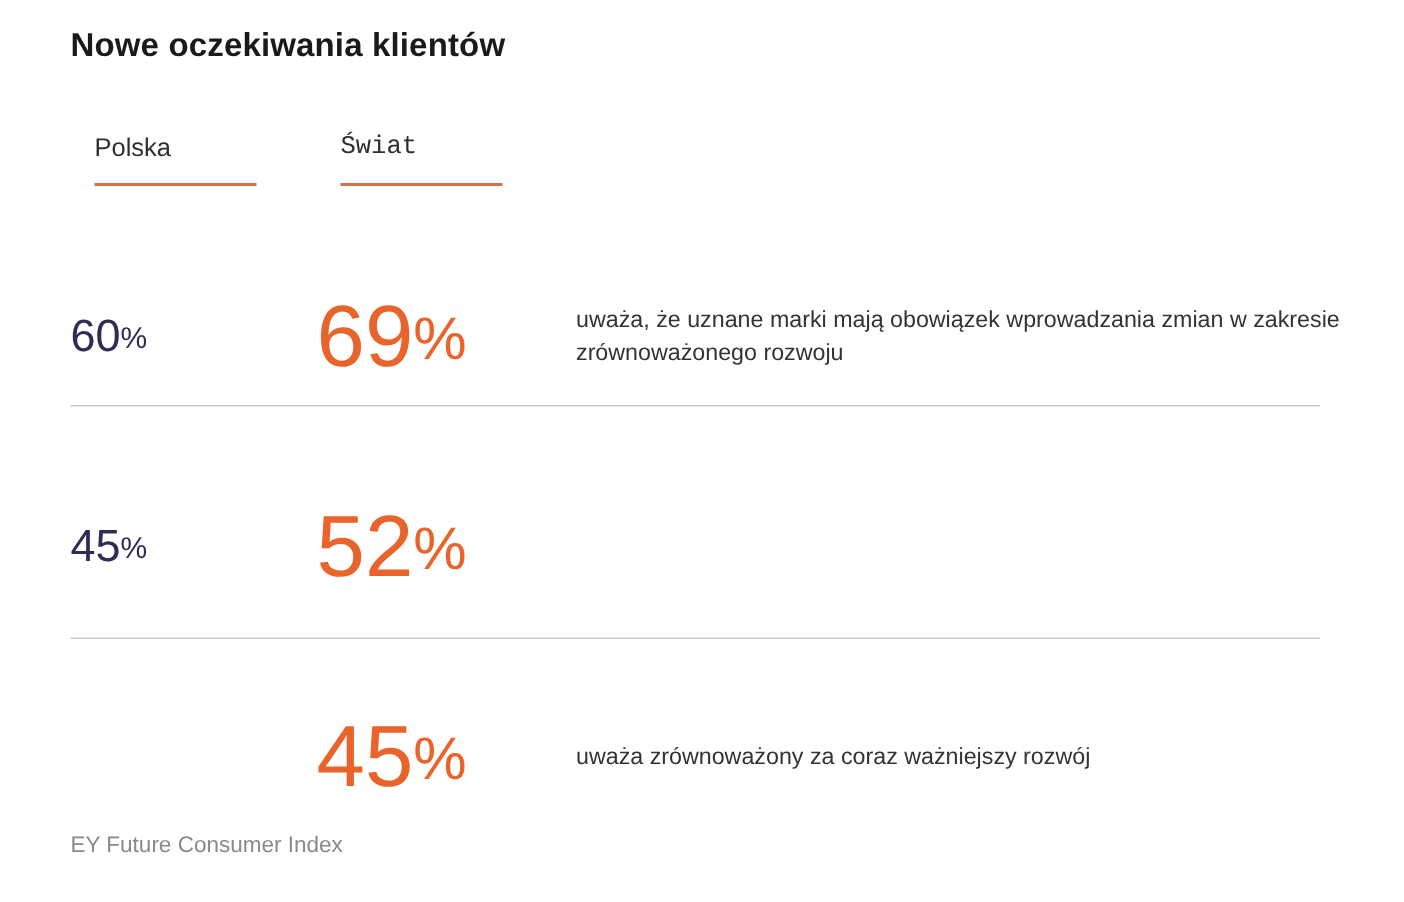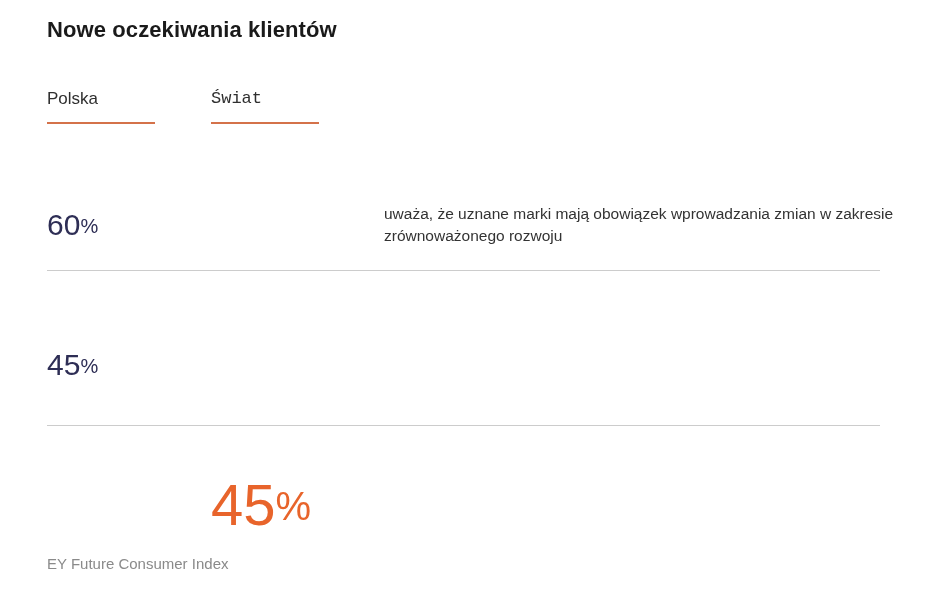--- a/index.html
+++ b/index.html
@@ -30,21 +30,21 @@
     font-size: 22px;
     font-weight: bold;
     color: #1a1a1a;
     letter-spacing: 0.1px;
     white-space: nowrap;
   }
 
   
   .col-headers {
     position: absolute;
-    left: 0;
+    left: 16px;
     top: 88px;
     width: 859px;
     height: 45px;
   }
   .col-head {
     position: absolute;
     top: 0;
   }
   .col-head.polska { left: 47px; }
   .col-head.swiat  { left: 211px; font-family: Liberation Mono, monospace; }
@@ -165,33 +165,36 @@
       <div class="col-head-label">Świat</div>
       <div class="col-head-rule"></div>
     </div>
   </div>
 
   <div class="rows">
 
     <div class="row">
       <div class="row-inner">
         <div class="stat-local">60<span class="pct-sign">%</span></div>
+        <div class="stat-global">69<span class="pct-sign">%</span></div>
         <div class="row-desc">uważa, że uznane marki mają obowiązek wprowadzania zmian w zakresie zrównoważonego rozwoju</div>
       </div>
     </div>
 
     <div class="row">
       <div class="row-inner">
         <div class="stat-local">45<span class="pct-sign">%</span></div>
+        <div class="stat-global">52<span class="pct-sign">%</span></div>
       </div>
     </div>
 
     <div class="row">
       <div class="row-inner">
         <div class="stat-global">45<span class="pct-sign">%</span></div>
+        <div class="row-desc">uważa zrównoważony za coraz ważniejszy rozwój</div>
       </div>
     </div>
 
   </div>
 
   <div class="divider d1"></div>
   <div class="divider d2"></div>
 
   <div class="footer">EY Future Consumer Index</div>
 

